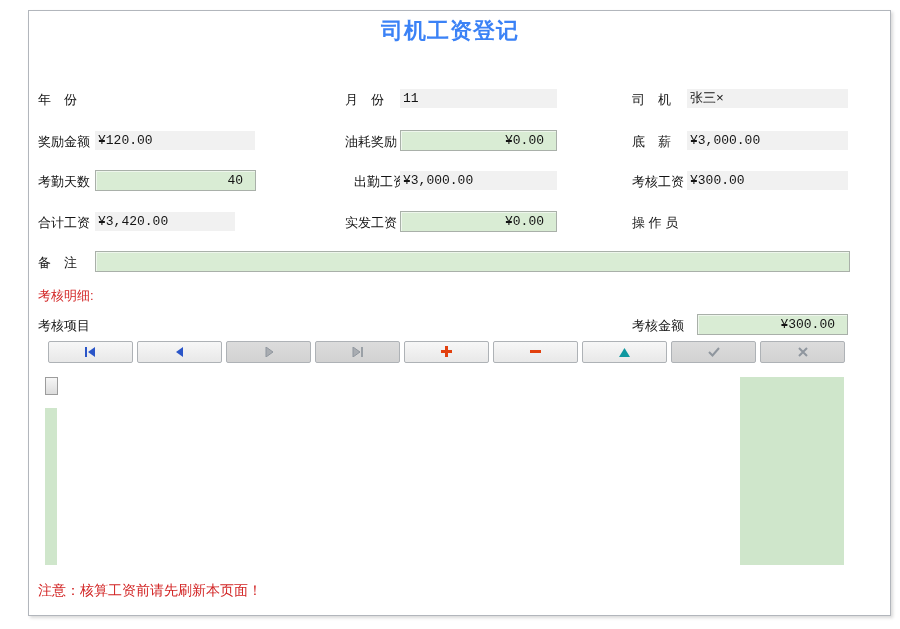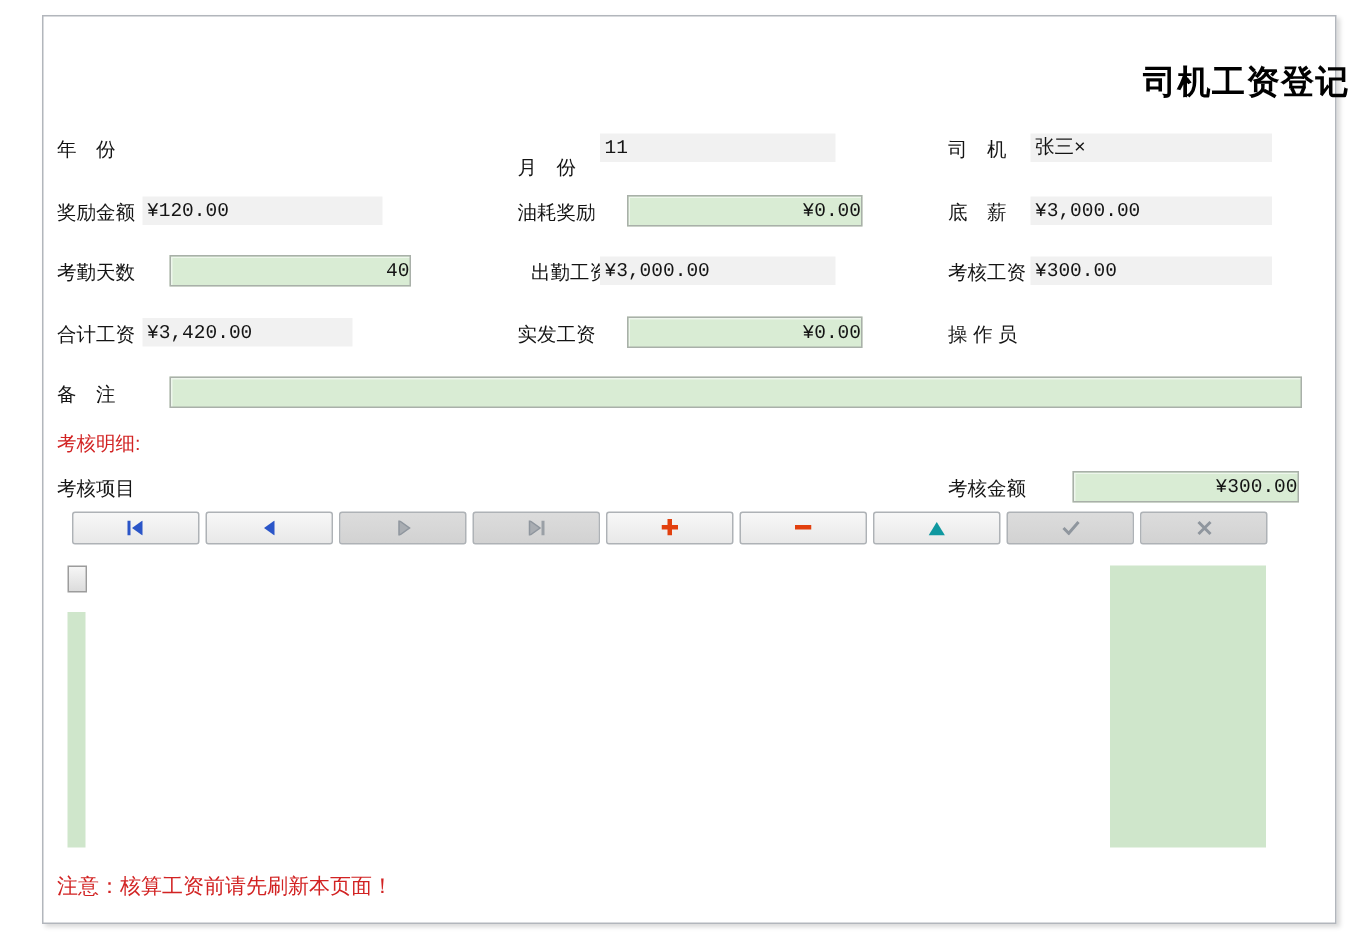--- a/index.html
+++ b/index.html
@@ -1,24 +1,24 @@
 <!DOCTYPE html>
 <html><head>
 <meta charset="utf-8">
 <style>
   html,body{margin:0;padding:0;background:#fff;}
   .page{position:relative;width:900px;height:629px;background:#fff;font-family:"Liberation Sans",sans-serif;overflow:hidden;}
   .window{position:absolute;left:28px;top:10px;width:861px;height:604px;background:#fff;
           border:1px solid #b2b6bc;box-shadow:2px 2px 3px rgba(0,0,0,0.15);}
-  .title{position:absolute;left:0;top:40px;width:900px;text-align:right;font-size:22px;font-weight:600;color:#000000;letter-spacing:1px;}
+  .title{position:absolute;left:0;top:16px;width:900px;text-align:center;font-size:22px;font-weight:600;color:#3b82f6;letter-spacing:1px;}
   .lbl{position:absolute;font-size:13px;color:#141414;white-space:pre;}
   .fld{position:absolute;font-family:"Liberation Mono",monospace;font-size:13px;color:#141414;box-sizing:border-box;}
   .fld.gray{background:#f1f1f1;height:19px;line-height:19px;padding:0 3px;text-align:left;}
-  .fld.green{background:#d9ecd4;border:1px solid #a9b0a9;height:21px;line-height:19px;padding:0 0;
-             box-shadow:inset 1px 1px 0 rgba(255,255,255,0.55);margin-left:18px;}
+  .fld.green{background:#d9ecd4;border:1px solid #a9b0a9;height:21px;line-height:19px;padding:0 12px;
+             box-shadow:inset 1px 1px 0 rgba(255,255,255,0.55);}
   .fld.right{text-align:right;}
   .fld.left{text-align:left;}
   .redtext{position:absolute;color:#d22323;font-size:13px;}
   .note{font-size:14px;}
   .toolbar{position:absolute;left:48px;top:341px;width:797px;height:22px;}
   .navbtn{position:absolute;top:0;width:85px;height:22px;border:1px solid #aeb2b6;border-radius:2px;box-sizing:border-box;
           background:linear-gradient(#f7f7f7,#e8e8e8);display:flex;align-items:center;justify-content:center;cursor:pointer;padding:0;}
   .navbtn.disabled{background:linear-gradient(#dcdcdc,#d2d2d2);cursor:default;}
   .corner-box{position:absolute;left:45px;top:377px;width:13px;height:18px;background:linear-gradient(#f6f6f6,#dcdcdc);
               border:1px solid #9c9c9c;box-sizing:border-box;}
@@ -28,21 +28,21 @@
 </style>
 </head>
 <body>
 
 <div class="page">
   <div class="window"></div>
 
   <div class="title">司机工资登记</div>
 
   <span class="lbl" style="left:38px;top:91px;">年　份</span>
-  <span class="lbl" style="left:345px;top:91px;margin-top:12px;">月　份</span>
+  <span class="lbl" style="left:345px;top:91px;">月　份</span>
   <div class="fld gray left" style="left:400px;top:89px;width:157px;">11</div>
   <span class="lbl" style="left:632px;top:91px;">司　机</span>
   <div class="fld gray left" style="left:687px;top:89px;width:161px;">张三×</div>
 
   <span class="lbl" style="left:38px;top:133px;">奖励金额</span>
   <div class="fld gray left" style="left:95px;top:131px;width:160px;">¥120.00</div>
   <span class="lbl" style="left:345px;top:133px;">油耗奖励</span>
   <div class="fld green right" style="left:400px;top:130px;width:157px;">¥0.00</div>
   <span class="lbl" style="left:632px;top:133px;">底　薪</span>
   <div class="fld gray left" style="left:687px;top:131px;width:161px;">¥3,000.00</div>

